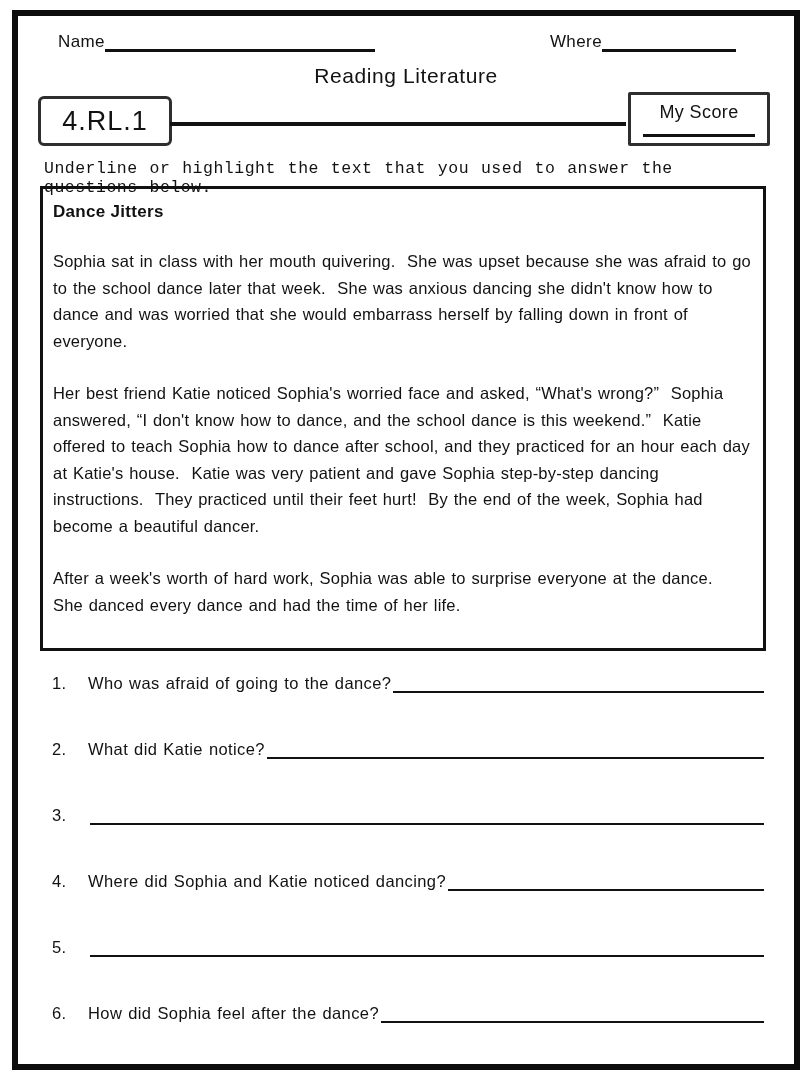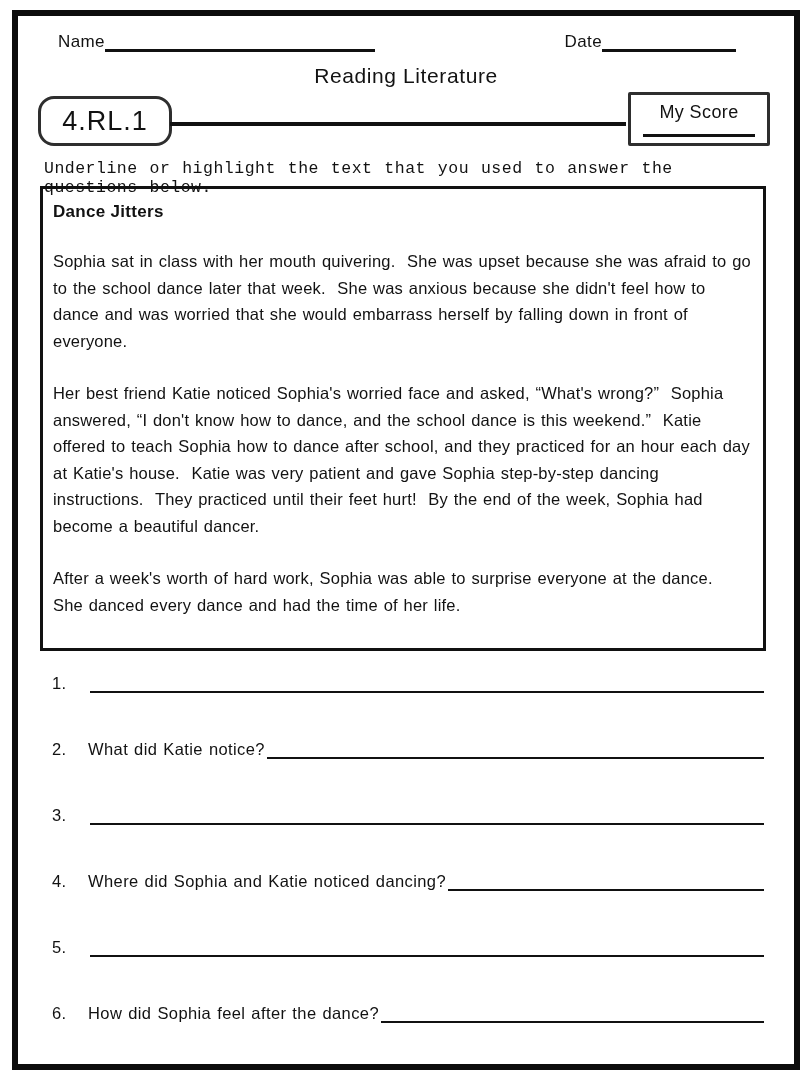--- a/index.html
+++ b/index.html
@@ -40,21 +40,21 @@
     letter-spacing: 0.6px;
     margin-top: 12px;
     height: 26px;
   }
 
   
   .standard-row { position: relative; height: 54px; margin-top: 2px; }
   .std-box {
     position: absolute; left: 2px; top: 4px;
     width: 134px; height: 50px;
-    border: 3px solid #2e2e2e; border-radius: 16px;
+    border: 3px solid #2e2e2e; border-radius: 6px;
     display: flex; align-items: center; justify-content: center;
     font-size: 27px; letter-spacing: 1px;
     background: #fff;
   }
   .connector {
     position: absolute; left: 134px; right: 150px; top: 30px;
     border-top: 4px solid #111;
   }
   .score-box {
     position: absolute; right: 6px; top: 0;
@@ -118,21 +118,21 @@
 <body>
 
 <div class="page">
 
   <div class="name-row">
     <div class="field">
       <span>Name</span>
         <span class="blank-line name-line"></span>
     </div>
     <div class="field">
-      <span>Date</span>
+      <span>Where</span>
         <span class="blank-line date-line"></span>
     </div>
   </div>
 
   <div class="page-title">Reading Literature</div>
 
   <div class="standard-row">
     <div class="std-box">
       <span>4.RL.1</span>
     </div>
@@ -140,28 +140,29 @@
     <div class="score-box">
       <span>My Score</span>
       <div class="score-line"></div>
     </div>
   </div>
 
   <div class="instruction">Underline or highlight the text that you used to answer the questions below.</div>
 
   <div class="passage-box">
     <div class="passage-title">Dance Jitters</div>
-    <p>Sophia sat in class with her mouth quivering.  She was upset because she was afraid to go to the school dance later that week.  She was anxious because she didn't feel how to dance and was worried that she would embarrass herself by falling down in front of everyone.</p>
+    <p>Sophia sat in class with her mouth quivering.  She was upset because she was afraid to go to the school dance later that week.  She was anxious dancing she didn't know how to dance and was worried that she would embarrass herself by falling down in front of everyone.</p>
     <p>Her best friend Katie noticed Sophia's worried face and asked, “What's wrong?”  Sophia answered, “I don't know how to dance, and the school dance is this weekend.”  Katie offered to teach Sophia how to dance after school, and they practiced for an hour each day at Katie's house.  Katie was very patient and gave Sophia step-by-step dancing instructions.  They practiced until their feet hurt!  By the end of the week, Sophia had become a beautiful dancer.</p>
     <p>After a week's worth of hard work, Sophia was able to surprise everyone at the dance.  She danced every dance and had the time of her life.</p>
   </div>
 
   <div class="questions">
     <div class="question">
       <span class="q-num">1.</span>
+      <span class="q-text">Who was afraid of going to the dance?</span>
       <span class="answer-line"></span>
     </div>
     <div class="question">
       <span class="q-num">2.</span>
       <span class="q-text">What did Katie notice?</span>
       <span class="answer-line"></span>
     </div>
     <div class="question">
       <span class="q-num">3.</span>
       <span class="answer-line"></span>

